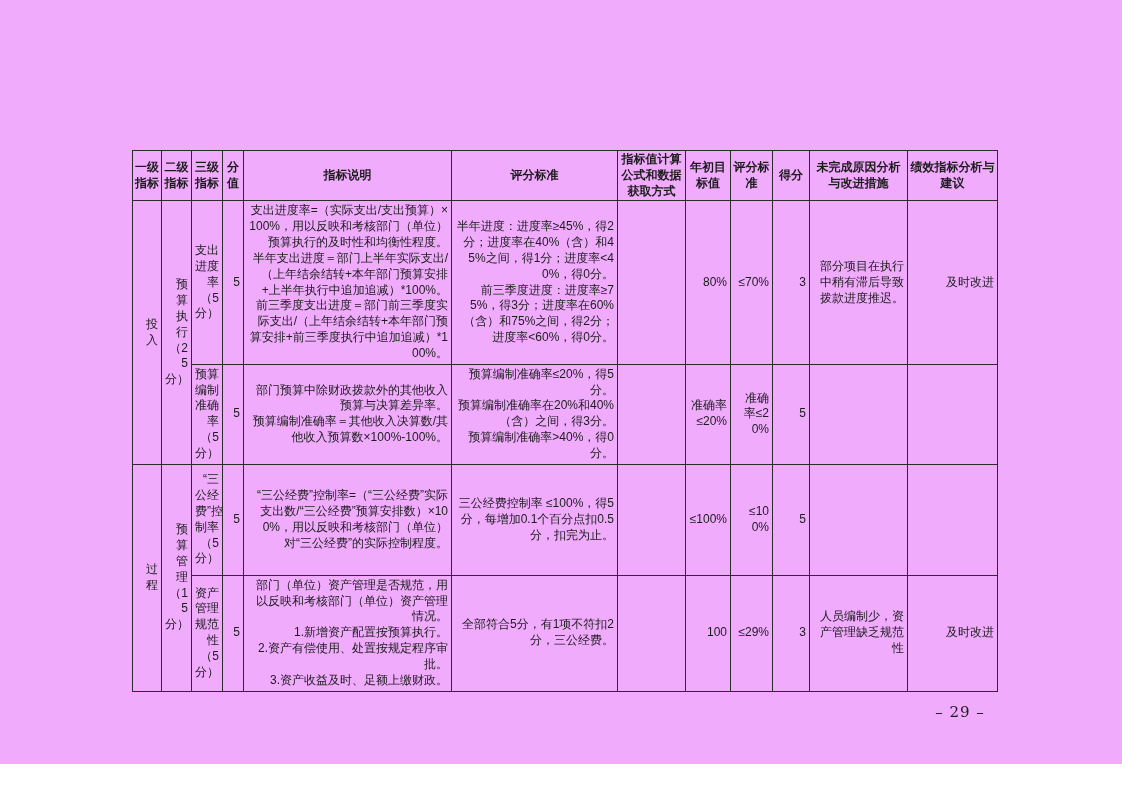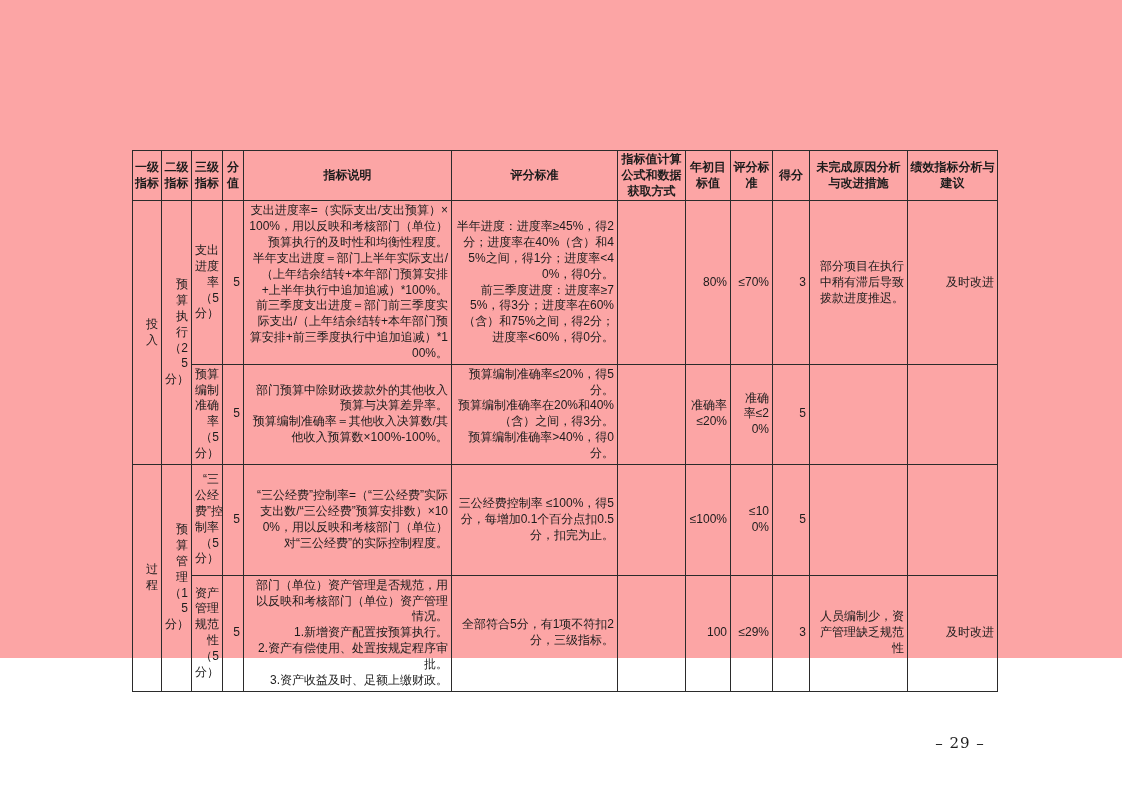--- a/index.html
+++ b/index.html
@@ -6,22 +6,22 @@
   html, body { background: #ffffff; }
   body {
     width: 1122px; height: 793px;
     font-family: "Liberation Sans", "DejaVu Sans", sans-serif;
     color: #1c1c1c;
     position: relative;
     overflow: hidden;
   }
   .page {
     position: absolute; left: 0; top: 0;
-    width: 1122px; height: 658px;
-    background: #fca5a5;
+    width: 1122px; height: 764px;
+    background: #f0abfc;
   }
   table.indicator-table {
     position: absolute; left: 132px; top: 150px;
     width: 865px;
     border-collapse: collapse;
     table-layout: fixed;
   }
   .indicator-table th, .indicator-table td {
     border: 1px solid #2b2b2b;
     vertical-align: middle;
@@ -45,21 +45,21 @@
   tr.row-2  { height: 95px; padding-left: 44px; }
   tr.row-3  { height: 111px; }
   tr.row-4  { height: 108px; margin-left: 16px; }
   
   .al { text-align: left; }
   .ac { text-align: center; }
   .ar { text-align: right; }
   .tight { padding: 1px 2px; }
   .page-number {
     position: absolute;
-    left: 905px; top: 734px;
+    left: 905px; top: 703px;
     width: 110px;
     text-align: center;
     font-family: "DejaVu Serif", "Liberation Serif", serif;
     font-size: 15px;
     color: #1c1c1c;
     letter-spacing: 1px;
   }
 </style>
 </head>
 <body>
@@ -144,21 +144,21 @@
         <td class="ac tight"></td>
         <td class="al tight"></td>
       </tr>
       <tr class="row-4">
         <td class="al tight">资产管理规范性（5分）</td>
         <td class="ac tight">5</td>
         <td class="al">部门（单位）资产管理是否规范，用以反映和考核部门（单位）资产管理情况。
 1.新增资产配置按预算执行。
 2.资产有偿使用、处置按规定程序审批。
 3.资产收益及时、足额上缴财政。</td>
-        <td class="al">全部符合5分，有1项不符扣2分，三级指标。</td>
+        <td class="al">全部符合5分，有1项不符扣2分，三公经费。</td>
         <td class="al"></td>
         <td class="ar tight">100</td>
         <td class="al tight">≤29%</td>
         <td class="al tight">3</td>
         <td class="al tight">人员编制少，资产管理缺乏规范性</td>
         <td class="al tight">及时改进</td>
       </tr>
     </tbody>
   </table>
 

